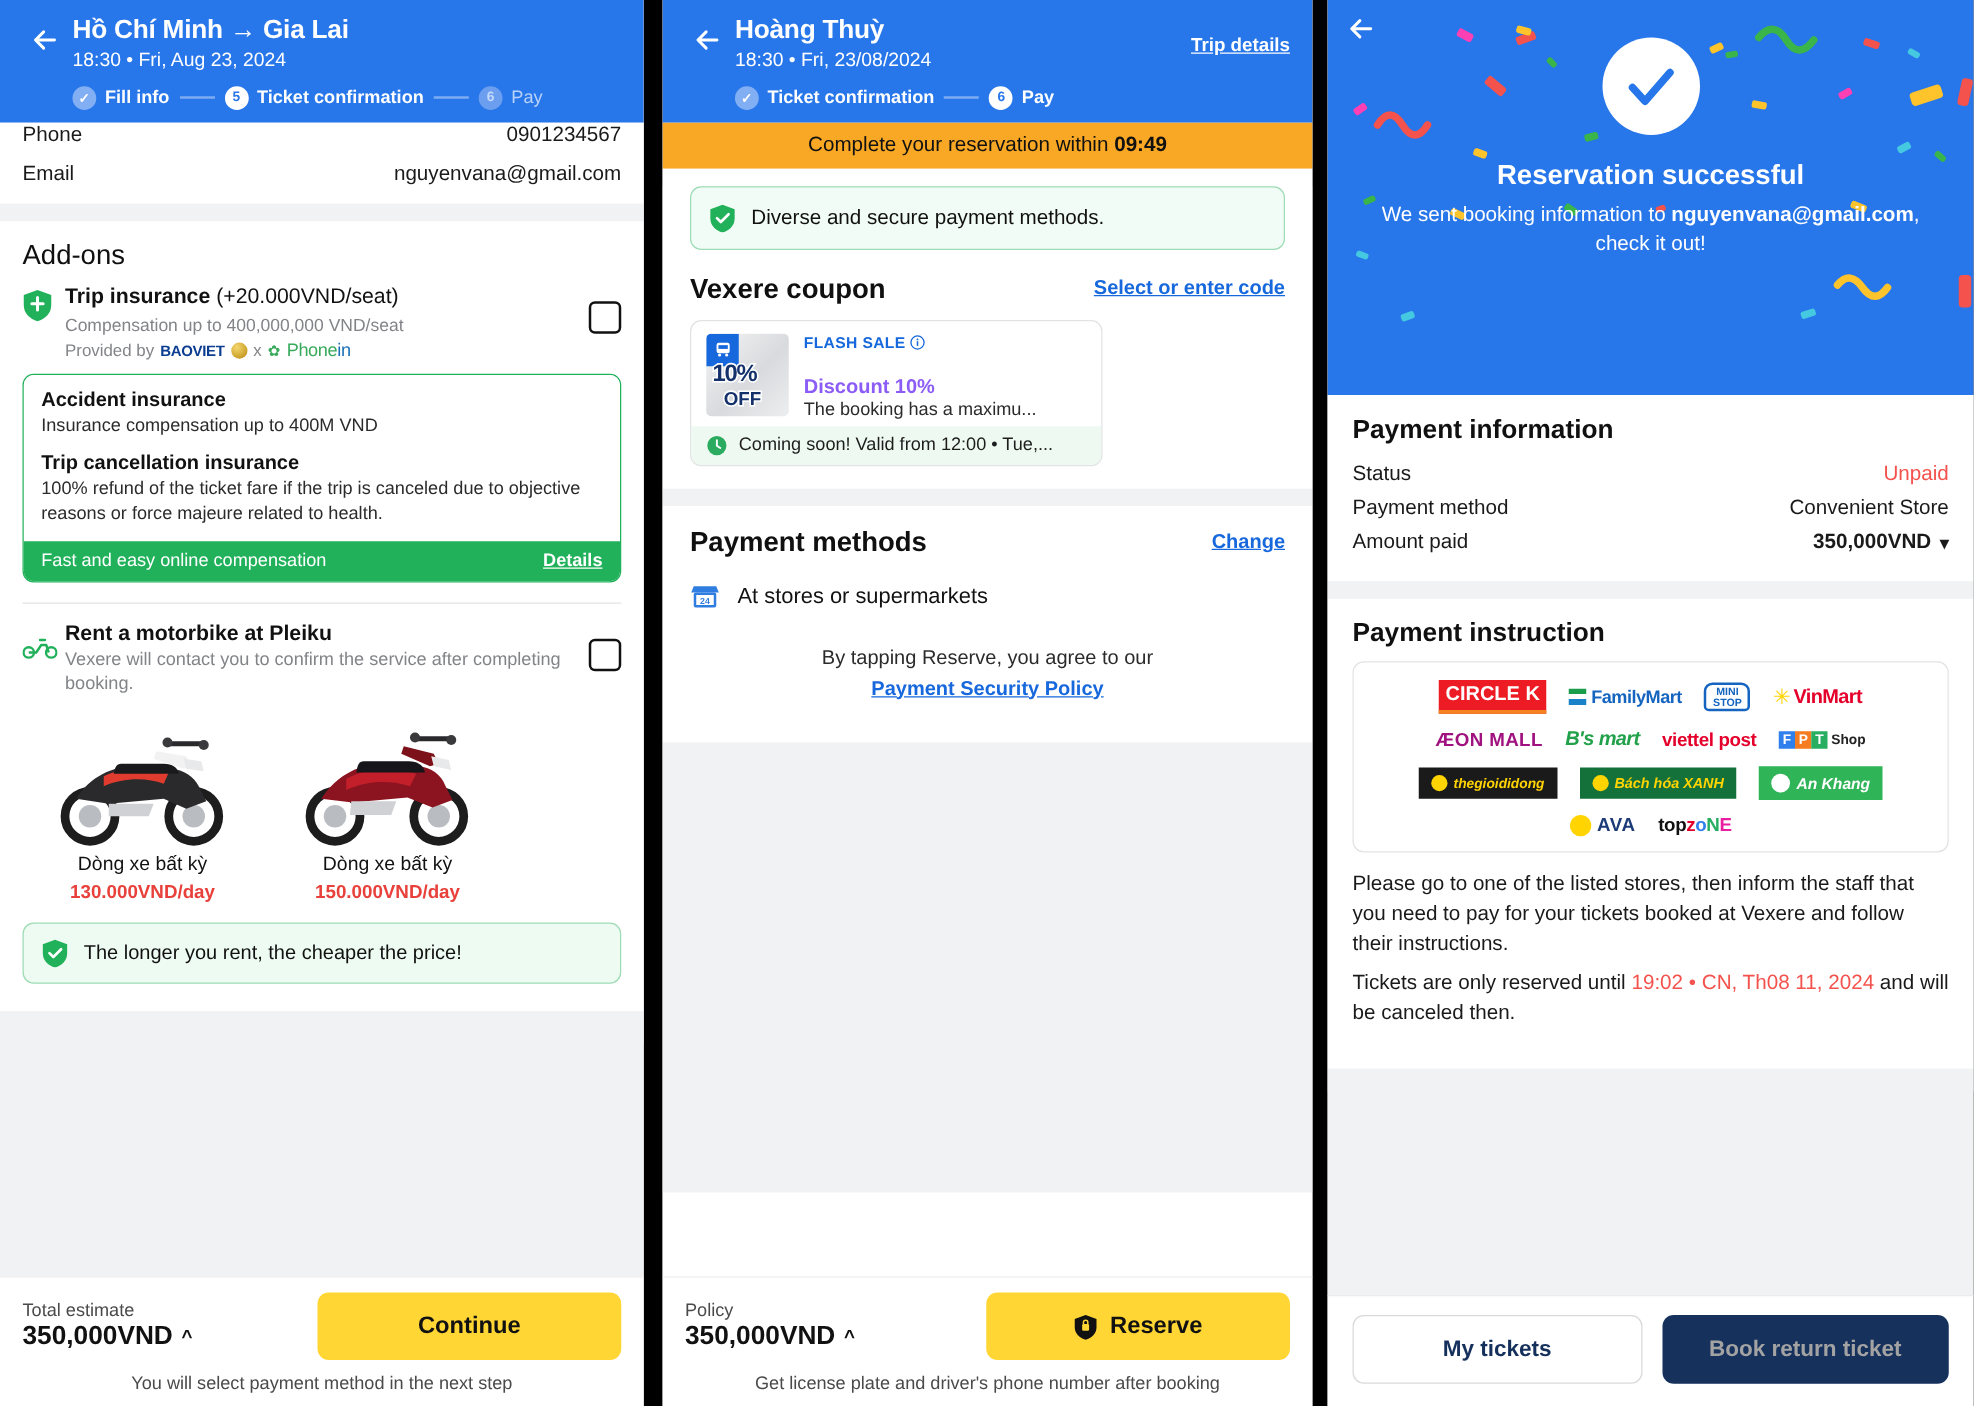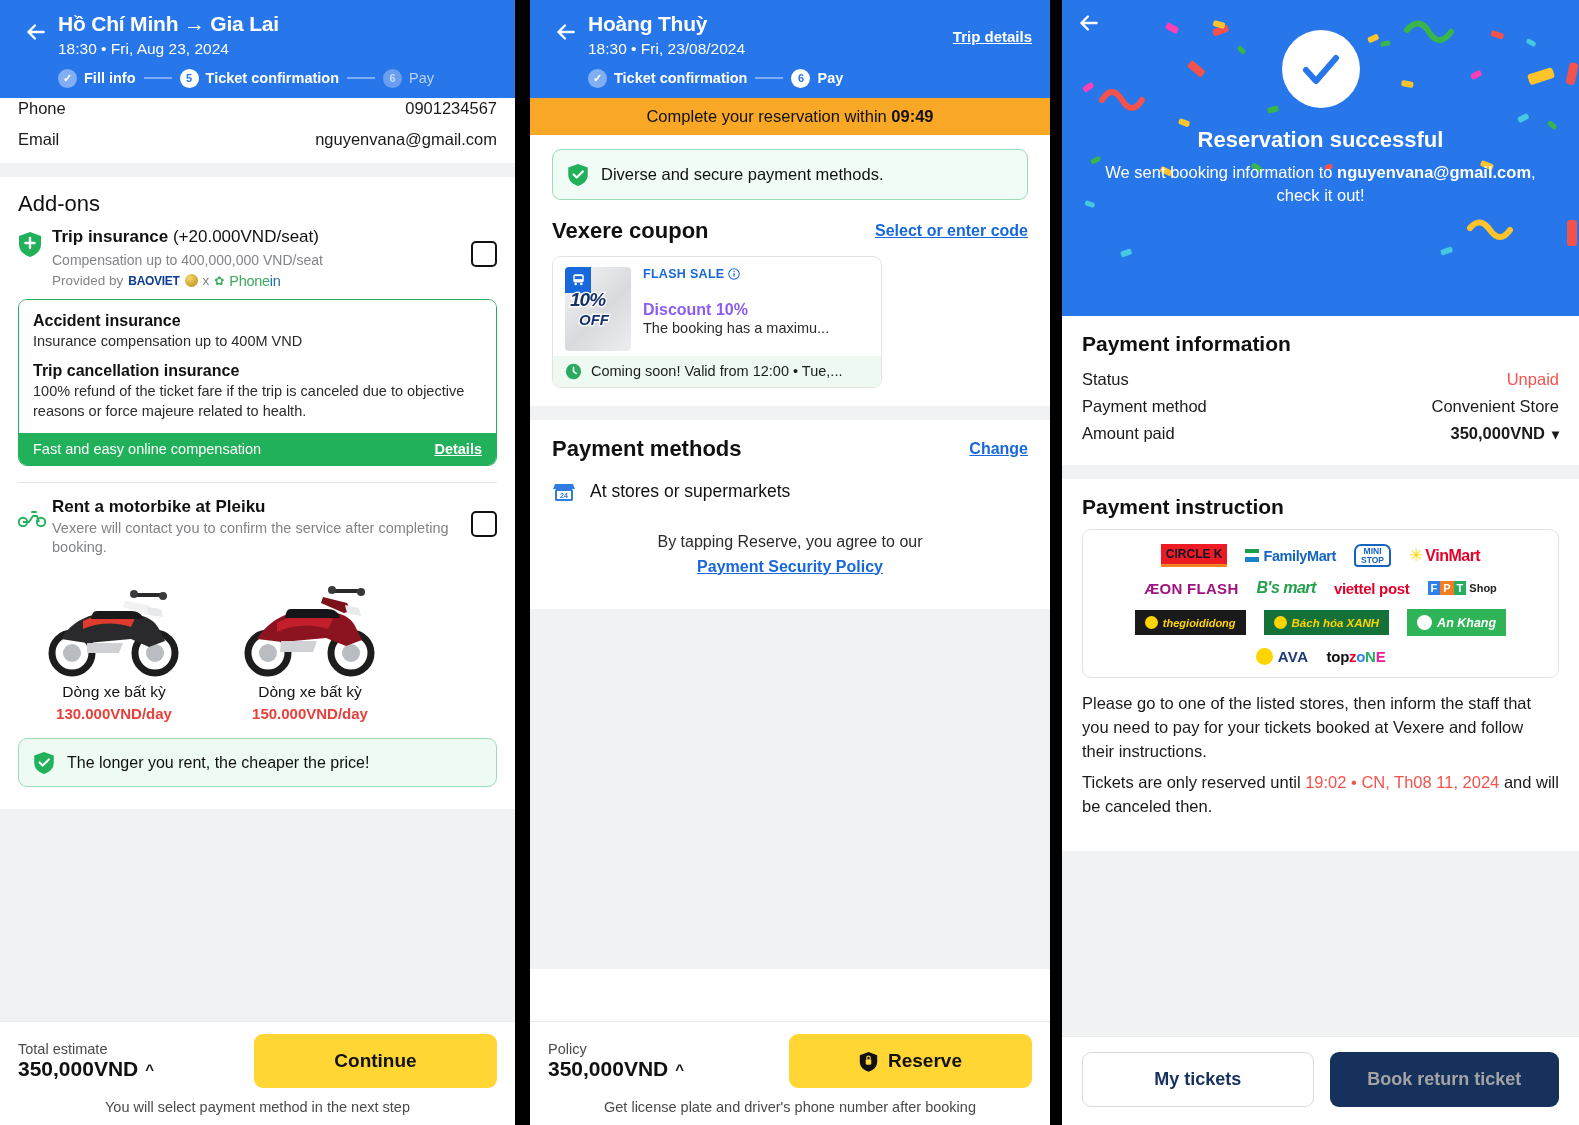--- a/index.html
+++ b/index.html
@@ -97,22 +97,22 @@
   .timer { background:#f9a825; color:#111; text-align:center; font-size:16.5px; padding:9px 0; flex:none;}
   .timer b { font-weight:bold; }
   .noticebox { margin:14px 22px 0; border:1.5px solid #9ddcb5; background:#f2fcf6; border-radius:9px;
                display:flex; align-items:center; gap:12px; padding:13px 14px; }
   .noticebox .t { font-size:16.5px; color:#111; }
   .cp-head { display:flex; justify-content:space-between; align-items:center; padding:18px 22px 0; }
   .cp-title { font-size:22px; font-weight:bold; color:#101010; }
   .link { color:#1668dc; font-weight:bold; text-decoration:underline; font-size:16px; cursor:pointer; }
   .coupon { margin:12px 22px 0; width:330px; border:1px solid #e2e3e5; border-radius:9px; overflow:hidden; background:#fff;}
   .cp-body { display:flex; gap:12px; padding:10px 12px 0; }
-  .cp-thumb { width:66px; height:84px; flex:none; position:relative; border-radius:4px;
-     background:linear-gradient(135deg,#f4f5f6 0%,#d8dadd 55%,#eceef0 100%); overflow:hidden;font-style:italic;}
+  .cp-thumb { width:66px; height:66px; flex:none; position:relative; border-radius:4px;
+     background:linear-gradient(135deg,#f4f5f6 0%,#d8dadd 55%,#eceef0 100%); overflow:hidden;}
   .cp-thumb .busbox { position:absolute; left:0; top:0; width:26px; height:26px; background:#1668dc;
      display:flex; align-items:center; justify-content:center; }
   .cp-thumb .pct { position:absolute; left:5px; top:22px; font-size:19px; font-weight:bold; color:#14316b;
      -webkit-text-stroke:2.5px #fff; paint-order:stroke fill; letter-spacing:-1px;}
   .cp-thumb .off { position:absolute; left:14px; top:44px; font-size:15px; font-weight:bold; color:#14316b;
      -webkit-text-stroke:2.5px #fff; paint-order:stroke fill; }
   .cp-text { flex:1; min-width:0; }
   .cp-flash { font-size:12.5px; font-weight:bold; color:#1668dc; letter-spacing:.3px; display:flex; align-items:center; gap:4px;}
   .cp-disc { font-size:16px; font-weight:bold; color:#8b5cf6; margin-top:20px; }
   .cp-desc { font-size:14.5px; color:#2b2b2b; margin-top:1px; white-space:nowrap; overflow:hidden; text-overflow:ellipsis; }
@@ -547,41 +547,41 @@
         </div>
       </div>
 
       <div class="sep"></div>
 
       <div class="sec3">
         <h3>Payment instruction</h3>
         <div class="logobox">
           <div class="logorow">
             <span class="lg">
-              <span style="background:#ed1c24;color:#0f172a;font-weight:bold;font-size:12px;padding:3px 5px;border-bottom:3px solid #f58220;display:inline-flex;align-items:center;gap:3px;">CIRCLE K</span>
+              <span style="background:#ed1c24;color:#ffffff;font-weight:bold;font-size:16px;padding:3px 5px;border-bottom:3px solid #f58220;display:inline-flex;align-items:center;gap:3px;">CIRCLE K</span>
             </span>
             <span class="lg">
               <span style="display:inline-flex;align-items:center;gap:4px;">
                   <span style="display:inline-block;width:14px;height:13px;background:linear-gradient(#1a9e4b 0 33%, #fff 33% 62%, #1a82c9 62% 100%);"></span>
                   <b style="color:#1565c0;font-size:14.5px;letter-spacing:-.4px;">FamilyMart</b>
                 </span>
             </span>
             <span class="lg">
               <span style="border:2px solid #1565c0;border-radius:7px 7px 4px 4px;padding:1px 5px;line-height:1;color:#1565c0;font-weight:bold;font-size:8.5px;text-align:center;">MINI<br>STOP</span>
             </span>
             <span class="lg">
               <span style="display:inline-flex;align-items:center;gap:2px;">
                   <span style="color:#ffd400;font-size:17px;line-height:1;">✳</span>
                   <b style="color:#e4002b;font-size:16px;letter-spacing:-.5px;">VinMart</b>
                 </span>
             </span>
           </div>
           <div class="logorow">
             <span class="lg">
-                <b style="color:#a0127f;font-size:15px;letter-spacing:.3px;">ÆON FLASH</b>
+                <b style="color:#a0127f;font-size:15px;letter-spacing:.3px;">ÆON MALL</b>
               </span>
             <span class="lg">
                 <b style="color:#22a04a;font-size:16px;font-style:italic;letter-spacing:-.5px;">B's mart</b>
               </span>
             <span class="lg">
                 <b style="color:#e4002b;font-size:15px;letter-spacing:-.3px;">viettel post</b>
               </span>
             <span class="lg">
               <span style="display:inline-flex;align-items:center;gap:3px;">
                   <span style="display:inline-flex;">

